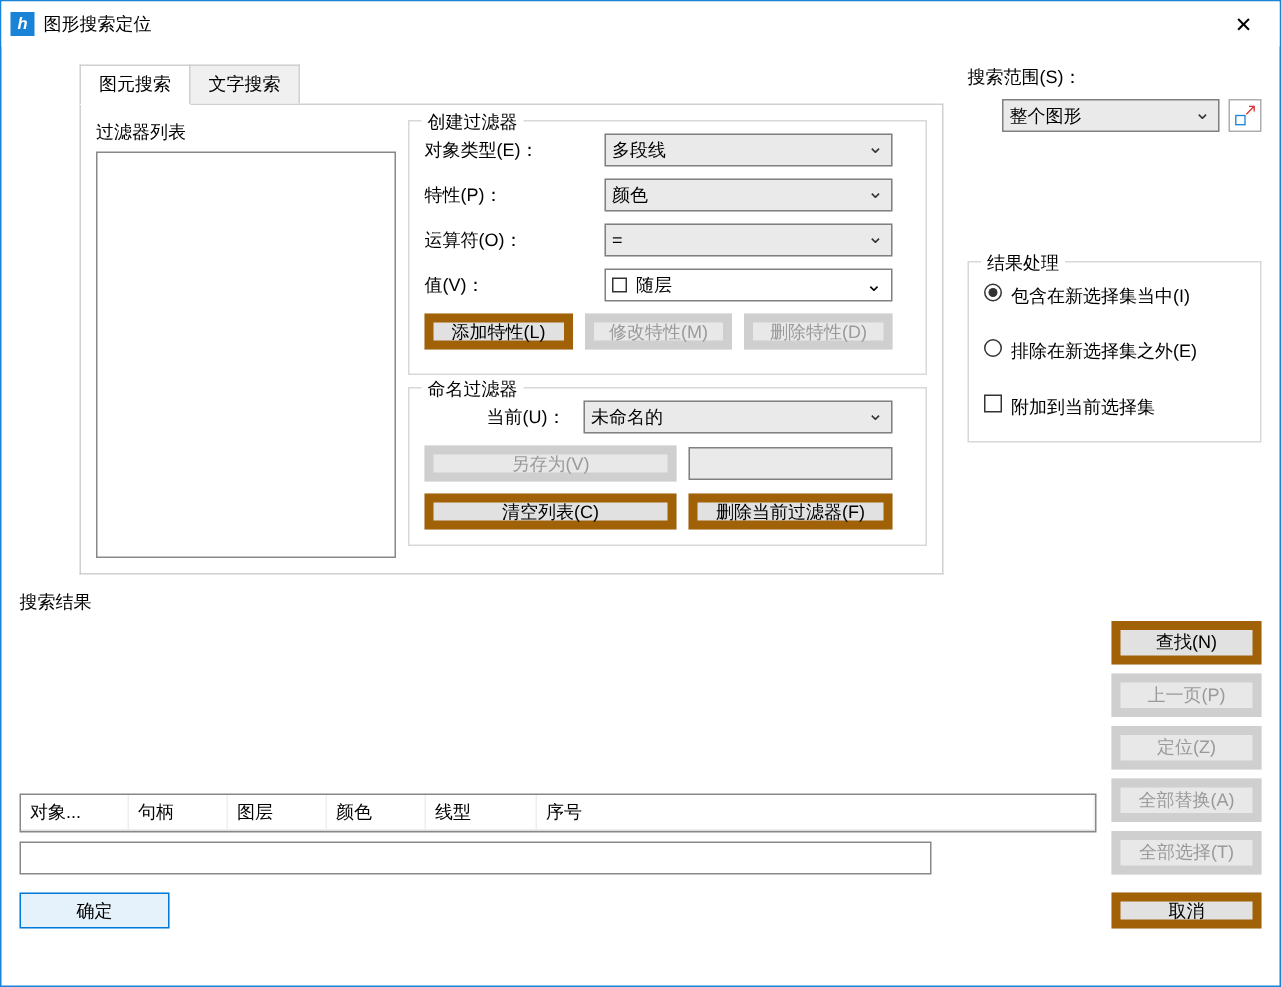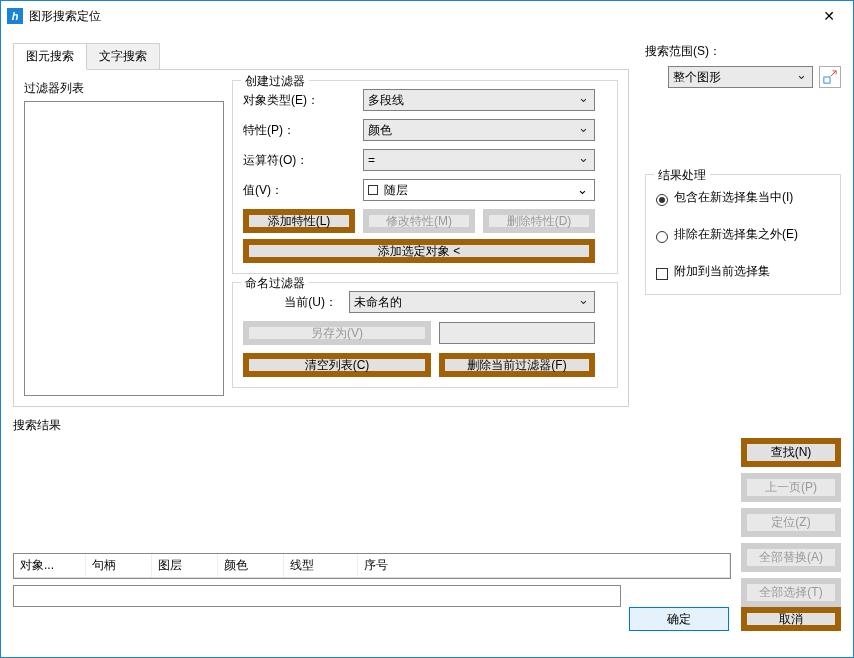--- a/index.html
+++ b/index.html
@@ -39,39 +39,39 @@
 .name-row .nbtn { width: 98px; }
 .name-row .nfield { flex: 1; border-radius: 11px; }
 .input-white { background: #fff; }
 .right-col { width: 200px; padding-left: 4px; }
 .right-top { margin-bottom: 8px; }
 .scope-row { display: flex; align-items: center; gap: 6px; padding-left: 23px; }
 .icon-btn { width: 22px; height: 22px; border: 1px solid #adadad; background: #fff; display: inline-flex; align-items: center; justify-content: center; cursor: pointer; }
 .icon-btn svg { width: 14px; height: 14px; }
 .result-grp { border: 1px solid #d8d8d8; padding: 14px 10px 10px 10px; position: relative; margin-top: 86px; }
 .result-grp .grp-title { background: #fff; }
-.radio-row, .check-row { display: flex; align-items: flex-end; margin-bottom: 20px; cursor: pointer; }
+.radio-row, .check-row { display: flex; align-items: flex-start; margin-bottom: 20px; cursor: pointer; }
 .radio { width: 12px; height: 12px; border: 1px solid #333; border-radius: 50%; margin-right: 6px; display: inline-flex; align-items: center; justify-content: center; }
 .radio.checked::after { content: ""; width: 6px; height: 6px; background: #333; border-radius: 50%; }
 .chk { width: 12px; height: 12px; border: 1px solid #333; margin-right: 6px; display: inline-block; }
 .search-results { margin-top: 10px; }
 .sr-label { margin-bottom: 4px; }
 .results-row { display: flex; gap: 10px; align-items: flex-end; }
 .grid { border: 1px solid #888; height: 130px; background: #fff; flex: 1; }
 .grid-head { display: flex; border-bottom: 1px solid #ddd; background: #fff; }
 .grid-head .gh { padding: 3px 6px; border-right: 1px solid #eee; }
 .gh.c0 { width: 72px; } .gh.c1 { width: 66px; } .gh.c2 { width: 66px; } .gh.c3 { width: 66px; } .gh.c4 { width: 74px; } .gh.c5 { flex: 1; }
 .side-btns { width: 100px; display: flex; flex-direction: column; gap: 6px; }
 .side-btns .btn { width: 100%; }
 .status-input { margin-top: 6px; height: 22px; border: 1px solid #888; background: #fff; flex: 1; }
 .status-row { display: flex; gap: 10px; align-items: center; }
-.footer { display: flex; justify-content: flex-end; gap: 12px; }
+.footer { display: flex; justify-content: space-between; gap: 12px; margin-top: 12px; }
 .footer .btn { width: 100px; flex: none; }
 .footer .btn.primary { border: 1px solid #0078d7; background: #e5f1fb; }
-.upper { display: flex; gap: 12px; }
+.upper { display: flex; gap: 12px; margin-left: 40px; }
 .upper-left { flex: 1; }
 </style>
 </head>
 <body>
 
 <div class="window">
   <div class="titlebar">
     <span class="title-icon">h</span>
     <span class="title-text">图形搜索定位</span>
     <div class="close-btn">✕</div>
@@ -118,21 +118,20 @@
                     <span>随层</span>
                     <span class="caret">⌄</span>
                   </div>
                 </div>
               </div>
               <div class="btn-row">
                 <div class="btn">添加特性(L)</div>
                 <div class="btn disabled">修改特性(M)</div>
                 <div class="btn disabled">删除特性(D)</div>
               </div>
-              <div class="btn wide">添加选定对象 &lt;</div>
             </div>
 
             <div class="grp">
               <span class="grp-title">命名过滤器</span>
               <div class="name-row">
                 <div class="nbtn" style="text-align:right;padding-right:4px">当前(U)：</div>
                 <div class="nfield sel-wrap">
                   <select><option>未命名的</option></select>
                 </div>
               </div>

